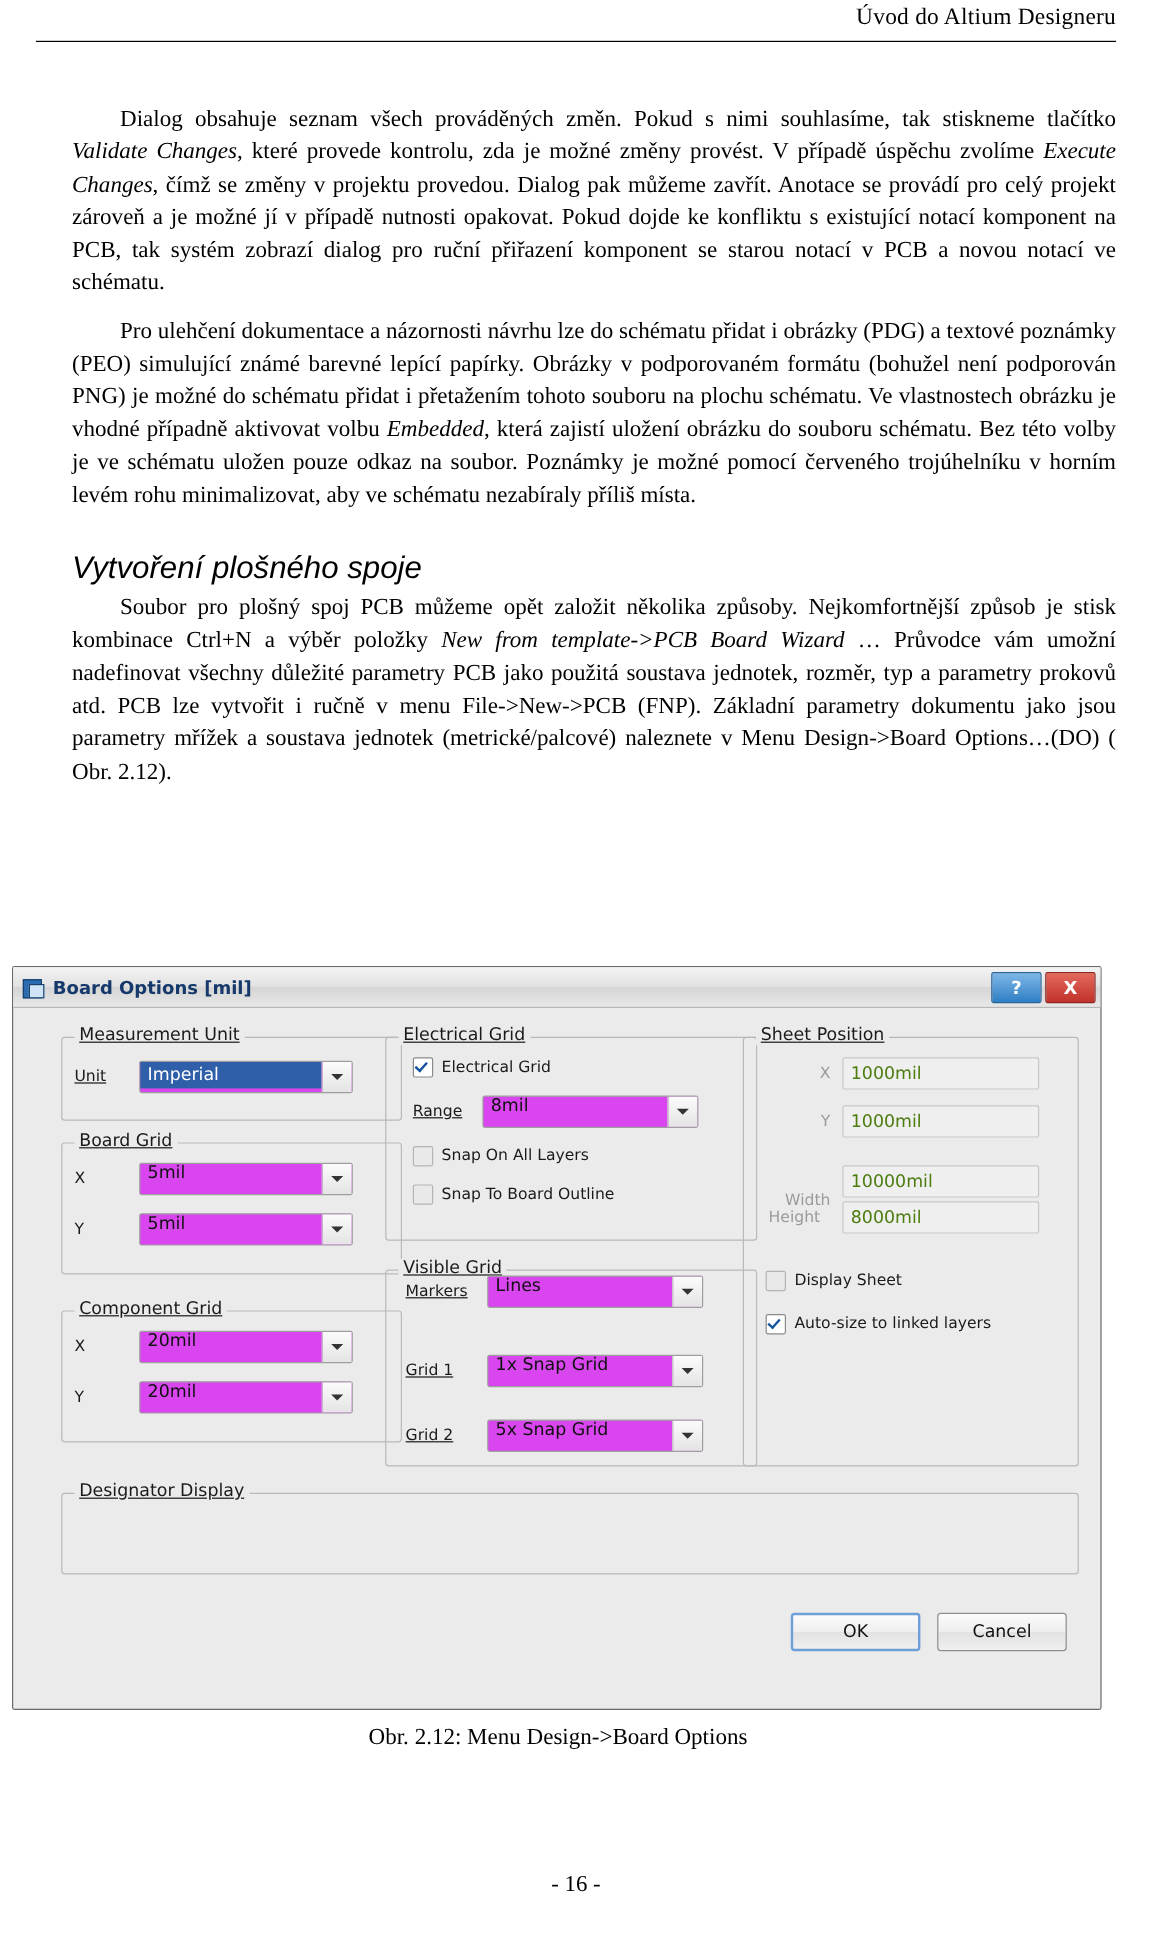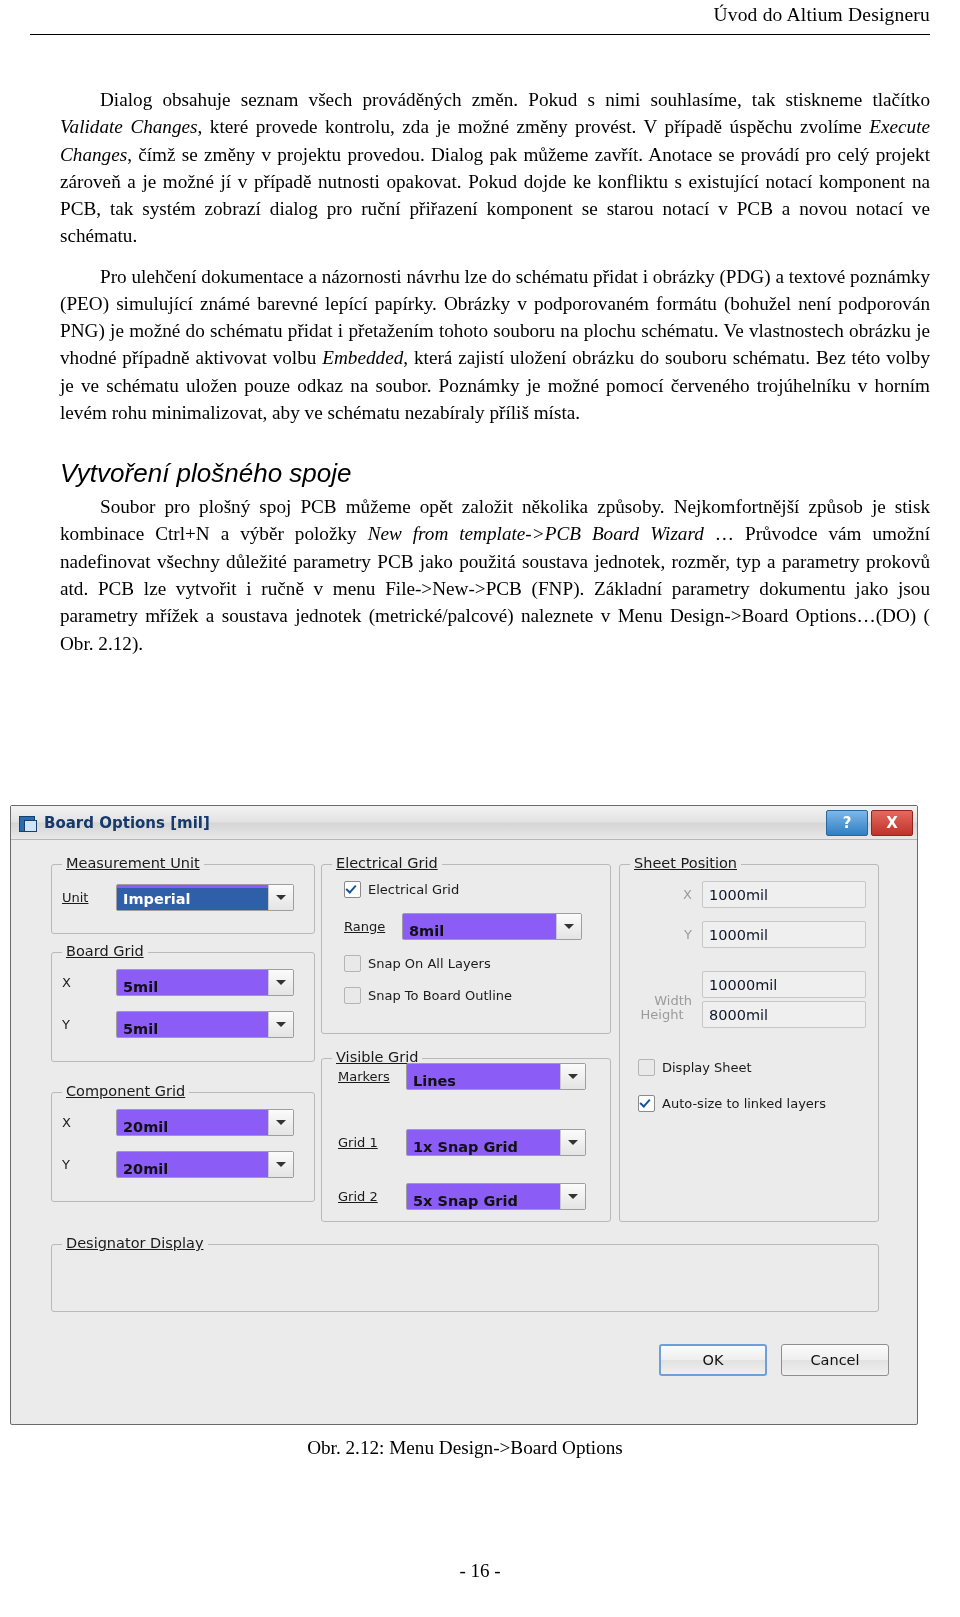--- a/index.html
+++ b/index.html
@@ -146,47 +146,47 @@
     padding: 10px 12px 10px 12px;
     box-sizing: border-box;
   }
 
   
   .grp {
     position: absolute;
     border: 1px solid #b9b9b9;
     border-radius: 3px;
     background: transparent;
+    padding-left: 20px;
   }
   .grp > .grp-title {
     position: absolute;
     top: -10px;
     left: 10px;
     background: #ebebeb;
     padding: 0 4px;
     font-size: 14.5px;
     color: #1a1a1a;
   }
   .u { text-decoration: underline; }
 
   .row { position: absolute; display: flex; align-items: center; }
   .lbl { font-size: 13px; color: #1a1a1a; white-space: nowrap; }
   .lbl.dim { color: #9b9b9b; }
 
   
   .combo {
     height: 27px;
-    background: #8b5cf6;
+    background: #d946ef;
     border: 1px solid #9e9e9e;
     border-radius: 2px;
     display: flex;
-    align-items: flex-end;
+    align-items: flex-start;
     box-sizing: border-box;
     position: relative;
-    font-weight: bold;
   }
   .combo .val {
     padding-left: 6px;
     font-size: 14.5px;
     color: #111;
     flex: 1;
     white-space: nowrap;
     overflow: hidden;
   }
   .combo .arrow {
@@ -214,21 +214,21 @@
 
   
   .tbox {
     height: 27px;
     background: #efefef;
     border: 1px solid #c7c7c7;
     border-radius: 2px;
     display: flex; align-items: center;
     box-sizing: border-box;
   }
-  .tbox .val { padding-left: 6px; font-size: 14.5px; color: #0f172a; }
+  .tbox .val { padding-left: 6px; font-size: 14.5px; color: #4d7c0f; }
 
   
   .chk {
     width: 15px; height: 15px;
     border: 1px solid #8a8a8a;
     background: #fff;
     border-radius: 2px;
     margin-right: 7px;
     position: relative;
     flex: none;

